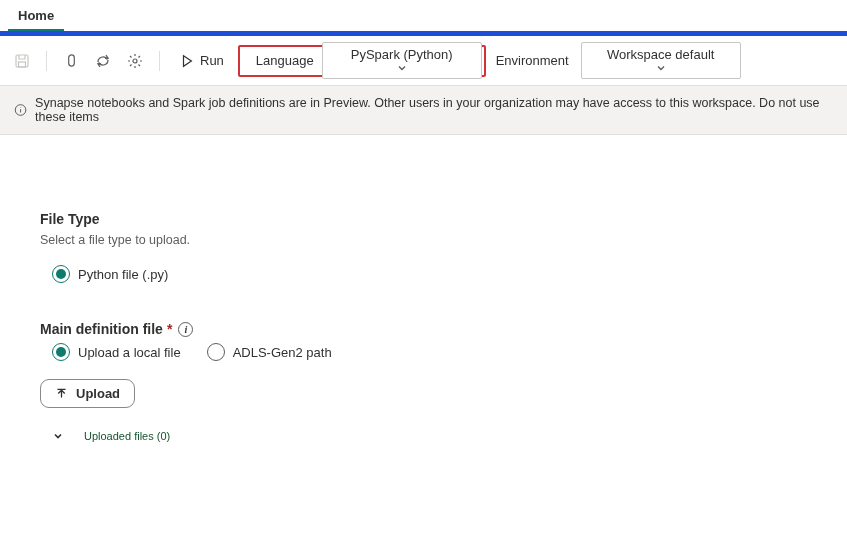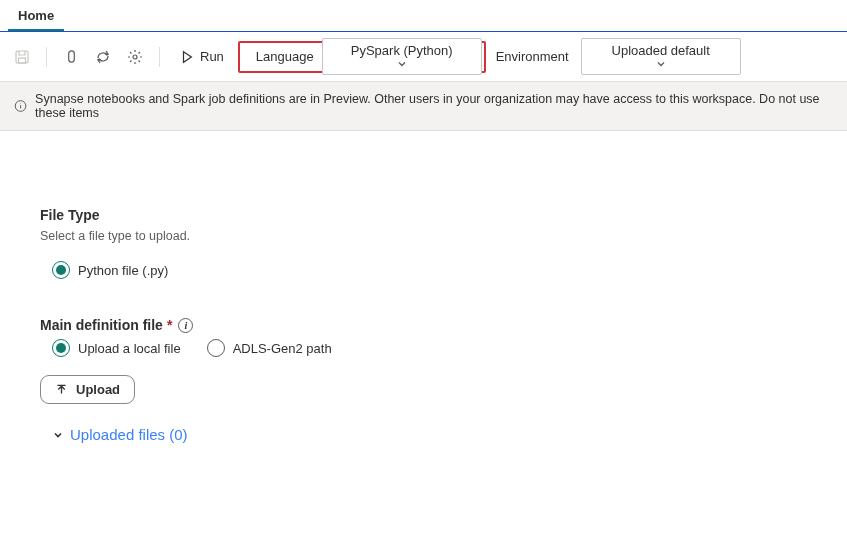--- a/index.html
+++ b/index.html
@@ -1,18 +1,18 @@
 <!DOCTYPE html>
 <html><head>
   <meta charset="utf-8">
   <style>
     * { box-sizing: border-box; margin: 0; padding: 0; font-family: "Segoe UI", -apple-system, sans-serif; }
     body { background: #fff; width: 847px; height: 534px; overflow: hidden; color: #323130; }
     
-    .tab-row { display: flex; align-items: center; padding: 0 8px; border-bottom: 1px solid #1d4ed8; }
+    .tab-row { display: flex; align-items: center; padding: 0 8px; border-bottom: 5px solid #1d4ed8; }
     .tab { padding: 8px 10px 6px; font-size: 13px; font-weight: 600; color: #323130; border-bottom: 2px solid transparent; cursor: pointer; }
     .tab.active { border-bottom-color: #0f7b6c; }
     
     .toolbar { display: flex; align-items: center; padding: 6px 8px; gap: 4px; border-bottom: 1px solid #e1dfdd; background: #fff; }
     .tb-btn { width: 28px; height: 28px; display: flex; align-items: center; justify-content: center; color: #605e5c; cursor: pointer; border-radius: 2px; }
     .tb-btn.disabled { color: #c8c6c4; cursor: default; }
     .tb-sep { width: 1px; height: 20px; background: #e1dfdd; margin: 0 6px; }
     .run-btn { display: flex; align-items: center; gap: 6px; padding: 4px 10px; font-size: 13px; color: #323130; cursor: pointer; }
     .tb-label { font-size: 13px; color: #323130; padding: 0 8px 0 14px; }
     .dropdown { display: flex; align-items: center; justify-content: space-between; border: 1px solid #c8c6c4; border-radius: 2px; padding: 4px 10px; font-size: 13px; min-width: 160px; cursor: pointer; background: #fff; flex-direction: column; }
@@ -26,21 +26,21 @@
     .section { margin-bottom: 38px; }
     .sec-title { font-size: 14px; font-weight: 600; color: #323130; margin-bottom: 6px; display: flex; align-items: center; gap: 4px; }
     .req { color: #a4262c; }
     .sec-desc { font-size: 12.5px; color: #605e5c; margin-bottom: 18px; }
     .opts { display: flex; gap: 26px; margin-bottom: 18px; padding-left: 12px; }
     .radio { display: flex; align-items: center; gap: 8px; font-size: 13px; color: #323130; cursor: pointer; }
     .radio-ring { width: 18px; height: 18px; border-radius: 50%; border: 1px solid #605e5c; display: flex; align-items: center; justify-content: center; flex-shrink: 0; }
     .radio.checked .radio-ring { border-color: #0f7b6c; border-width: 1px; }
     .radio.checked .radio-dot { width: 10px; height: 10px; border-radius: 50%; background: #0f7b6c; }
     .upload-btn { display: flex; align-items: center; gap: 8px; border: 1px solid #8a8886; border-radius: 9px; padding: 6px 14px; font-size: 13px; font-weight: 600; cursor: pointer; background: #fff; color: #323130; }
-    .exp-row { display: flex; align-items: center; gap: 6px; padding-left: 12px; margin-top: 22px; font-size: 15px; color: #3b82f6; cursor: pointer; }
+    .exp-row { display: flex; align-items: center; gap: 20px; padding-left: 12px; margin-top: 22px; font-size: 11px; color: #14532d; cursor: pointer; }
     .info-ic { width: 15px; height: 15px; border: 1px solid #605e5c; border-radius: 50%; display: inline-flex; align-items: center; justify-content: center; font-size: 10px; font-style: italic; font-family: Georgia, serif; margin-left: 2px; }
     svg { display: block; }
   </style>
 </head>
 <body>
 
 <div class="tab-row">
   <div class="tab active">Home</div>
 </div>
 
@@ -85,21 +85,21 @@
       <span class="chev">
         <svg width="12" height="12" viewBox="0 0 12 12" stroke="currentColor" fill="none" stroke-width="1.4">
             <path d="M3 4.5l3 3 3-3"></path>
           </svg>
       </span>
     </div>
   </div>
 
   <span class="tb-label" style="padding-left:6px">Environment</span>
   <div class="dropdown">
-    <span>Uploaded default</span>
+    <span>Workspace default</span>
     <span class="chev">
       <svg width="12" height="12" viewBox="0 0 12 12" stroke="currentColor" fill="none" stroke-width="1.4">
           <path d="M3 4.5l3 3 3-3"></path>
         </svg>
     </span>
   </div>
 </div>
 
 <div class="banner">
   <svg width="14" height="14" viewBox="0 0 16 16" stroke="#605e5c" fill="none" stroke-width="1.2">

